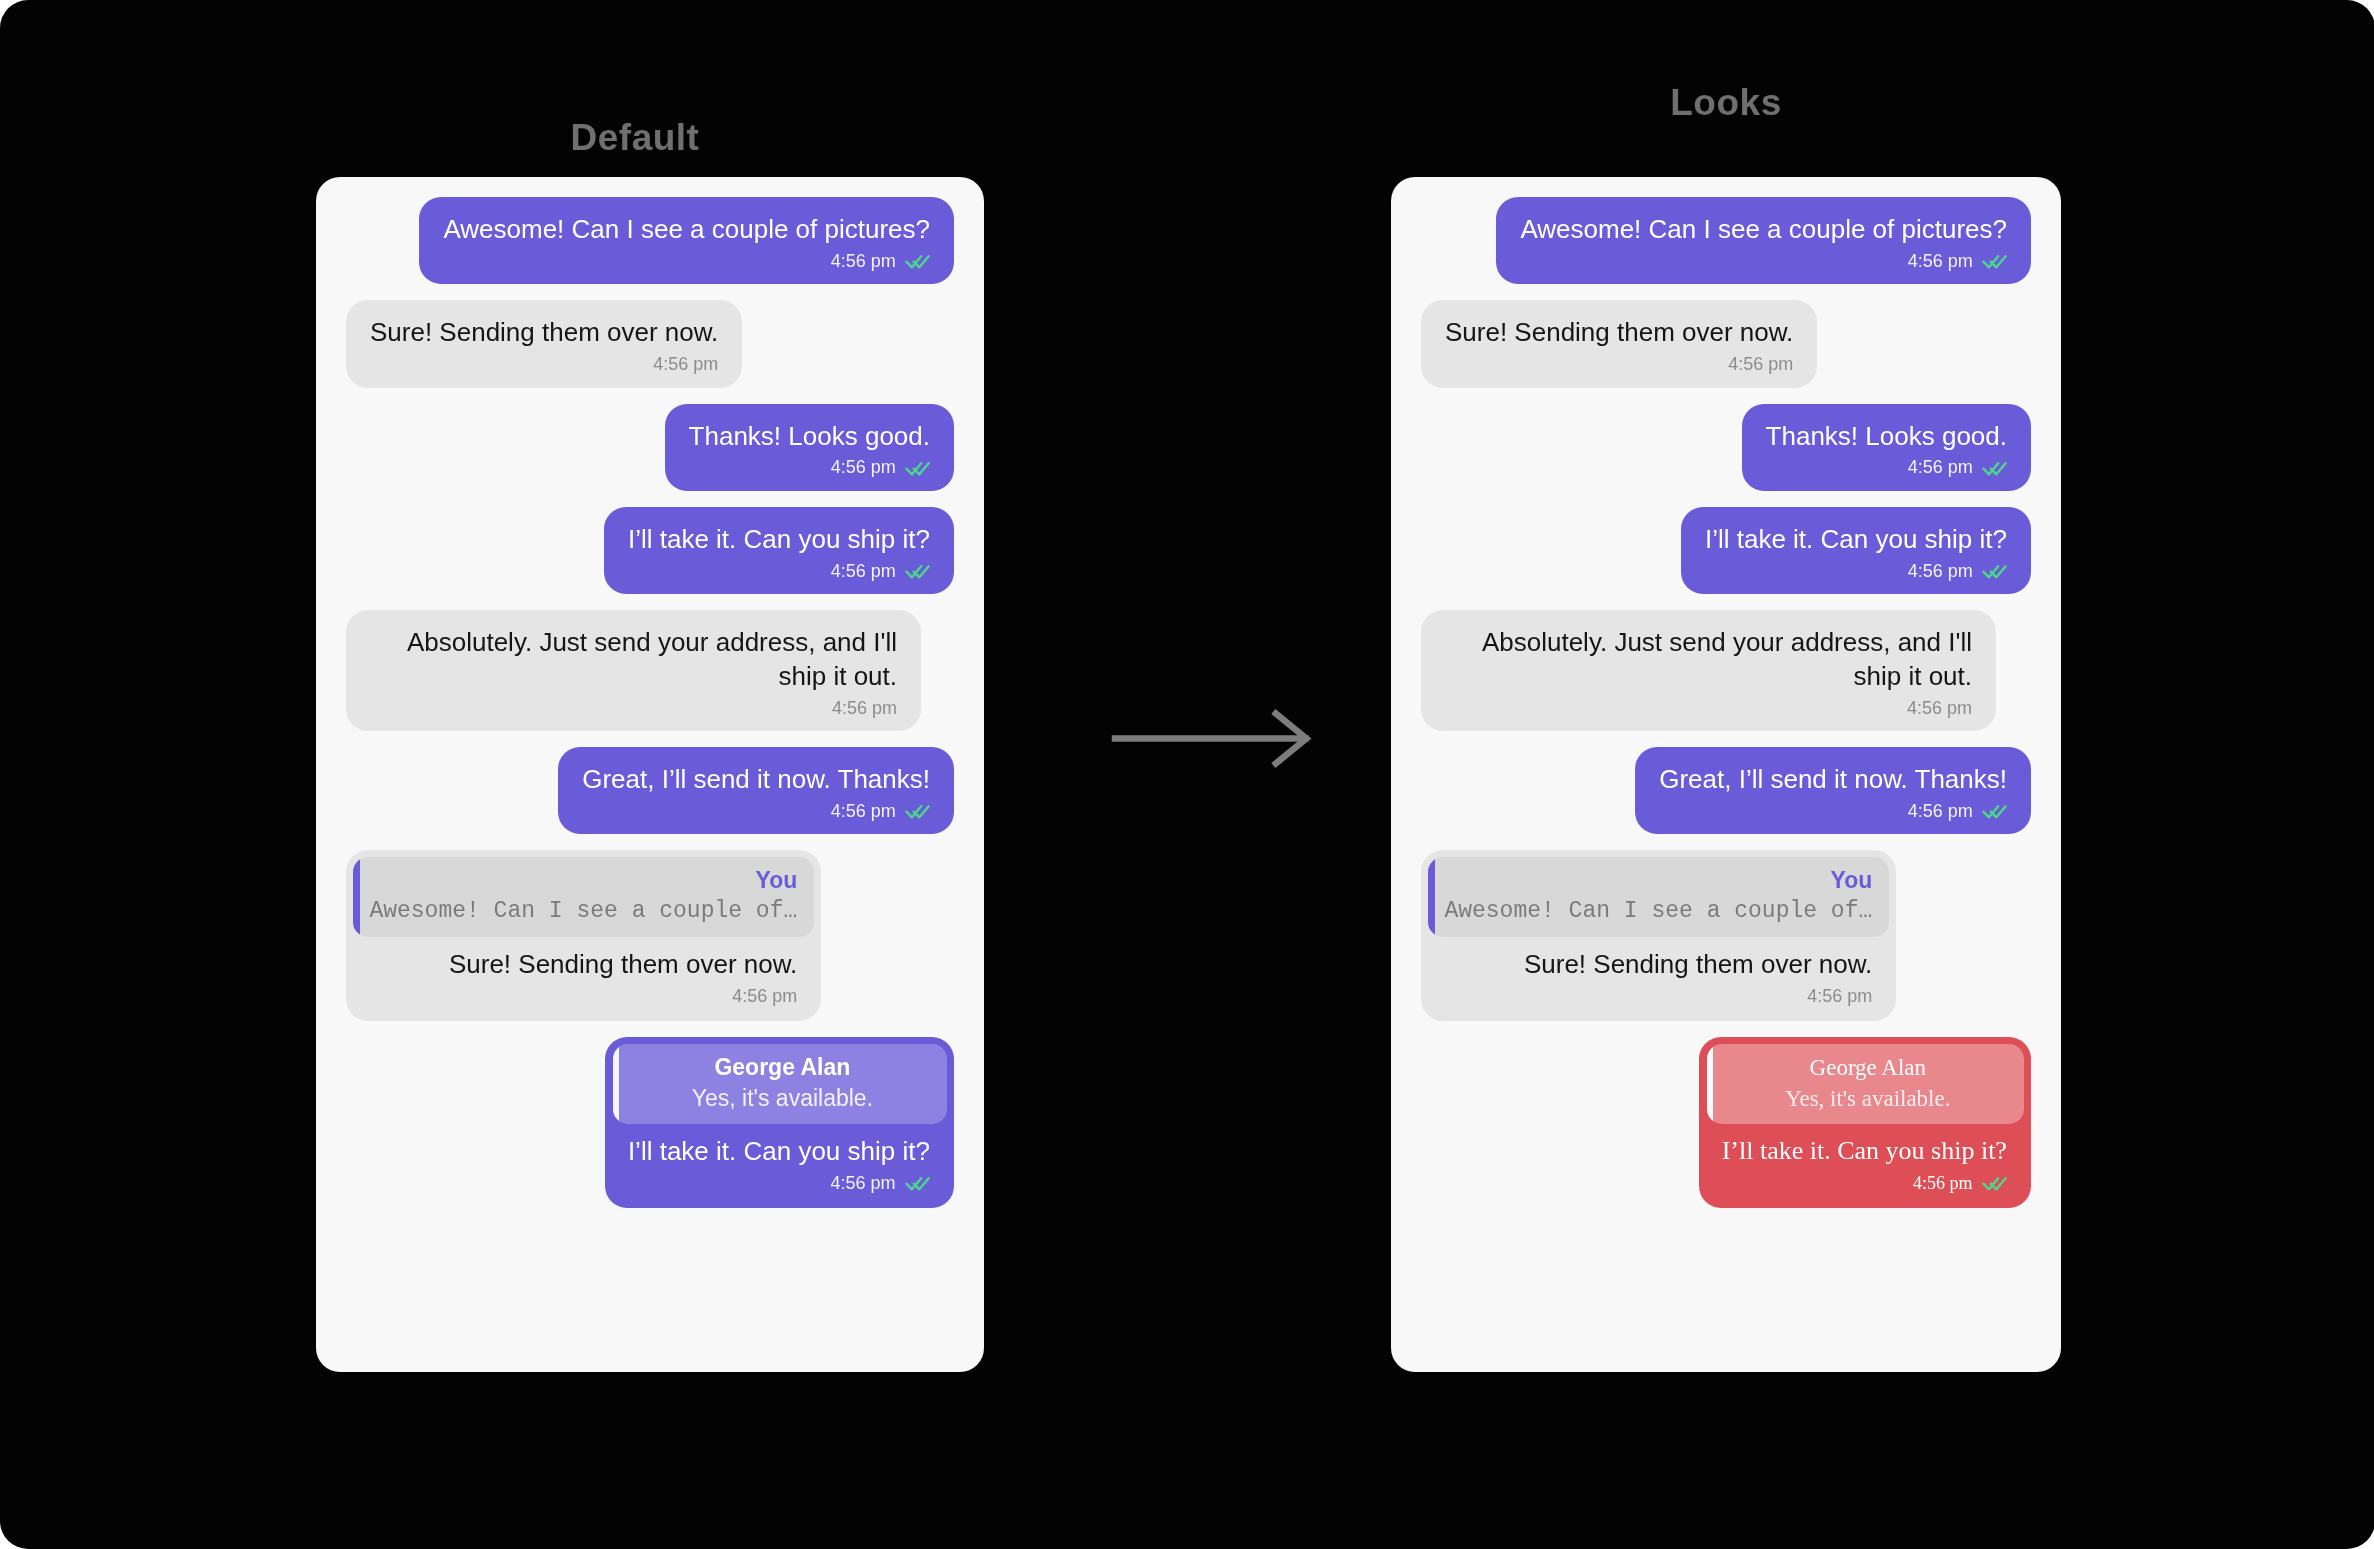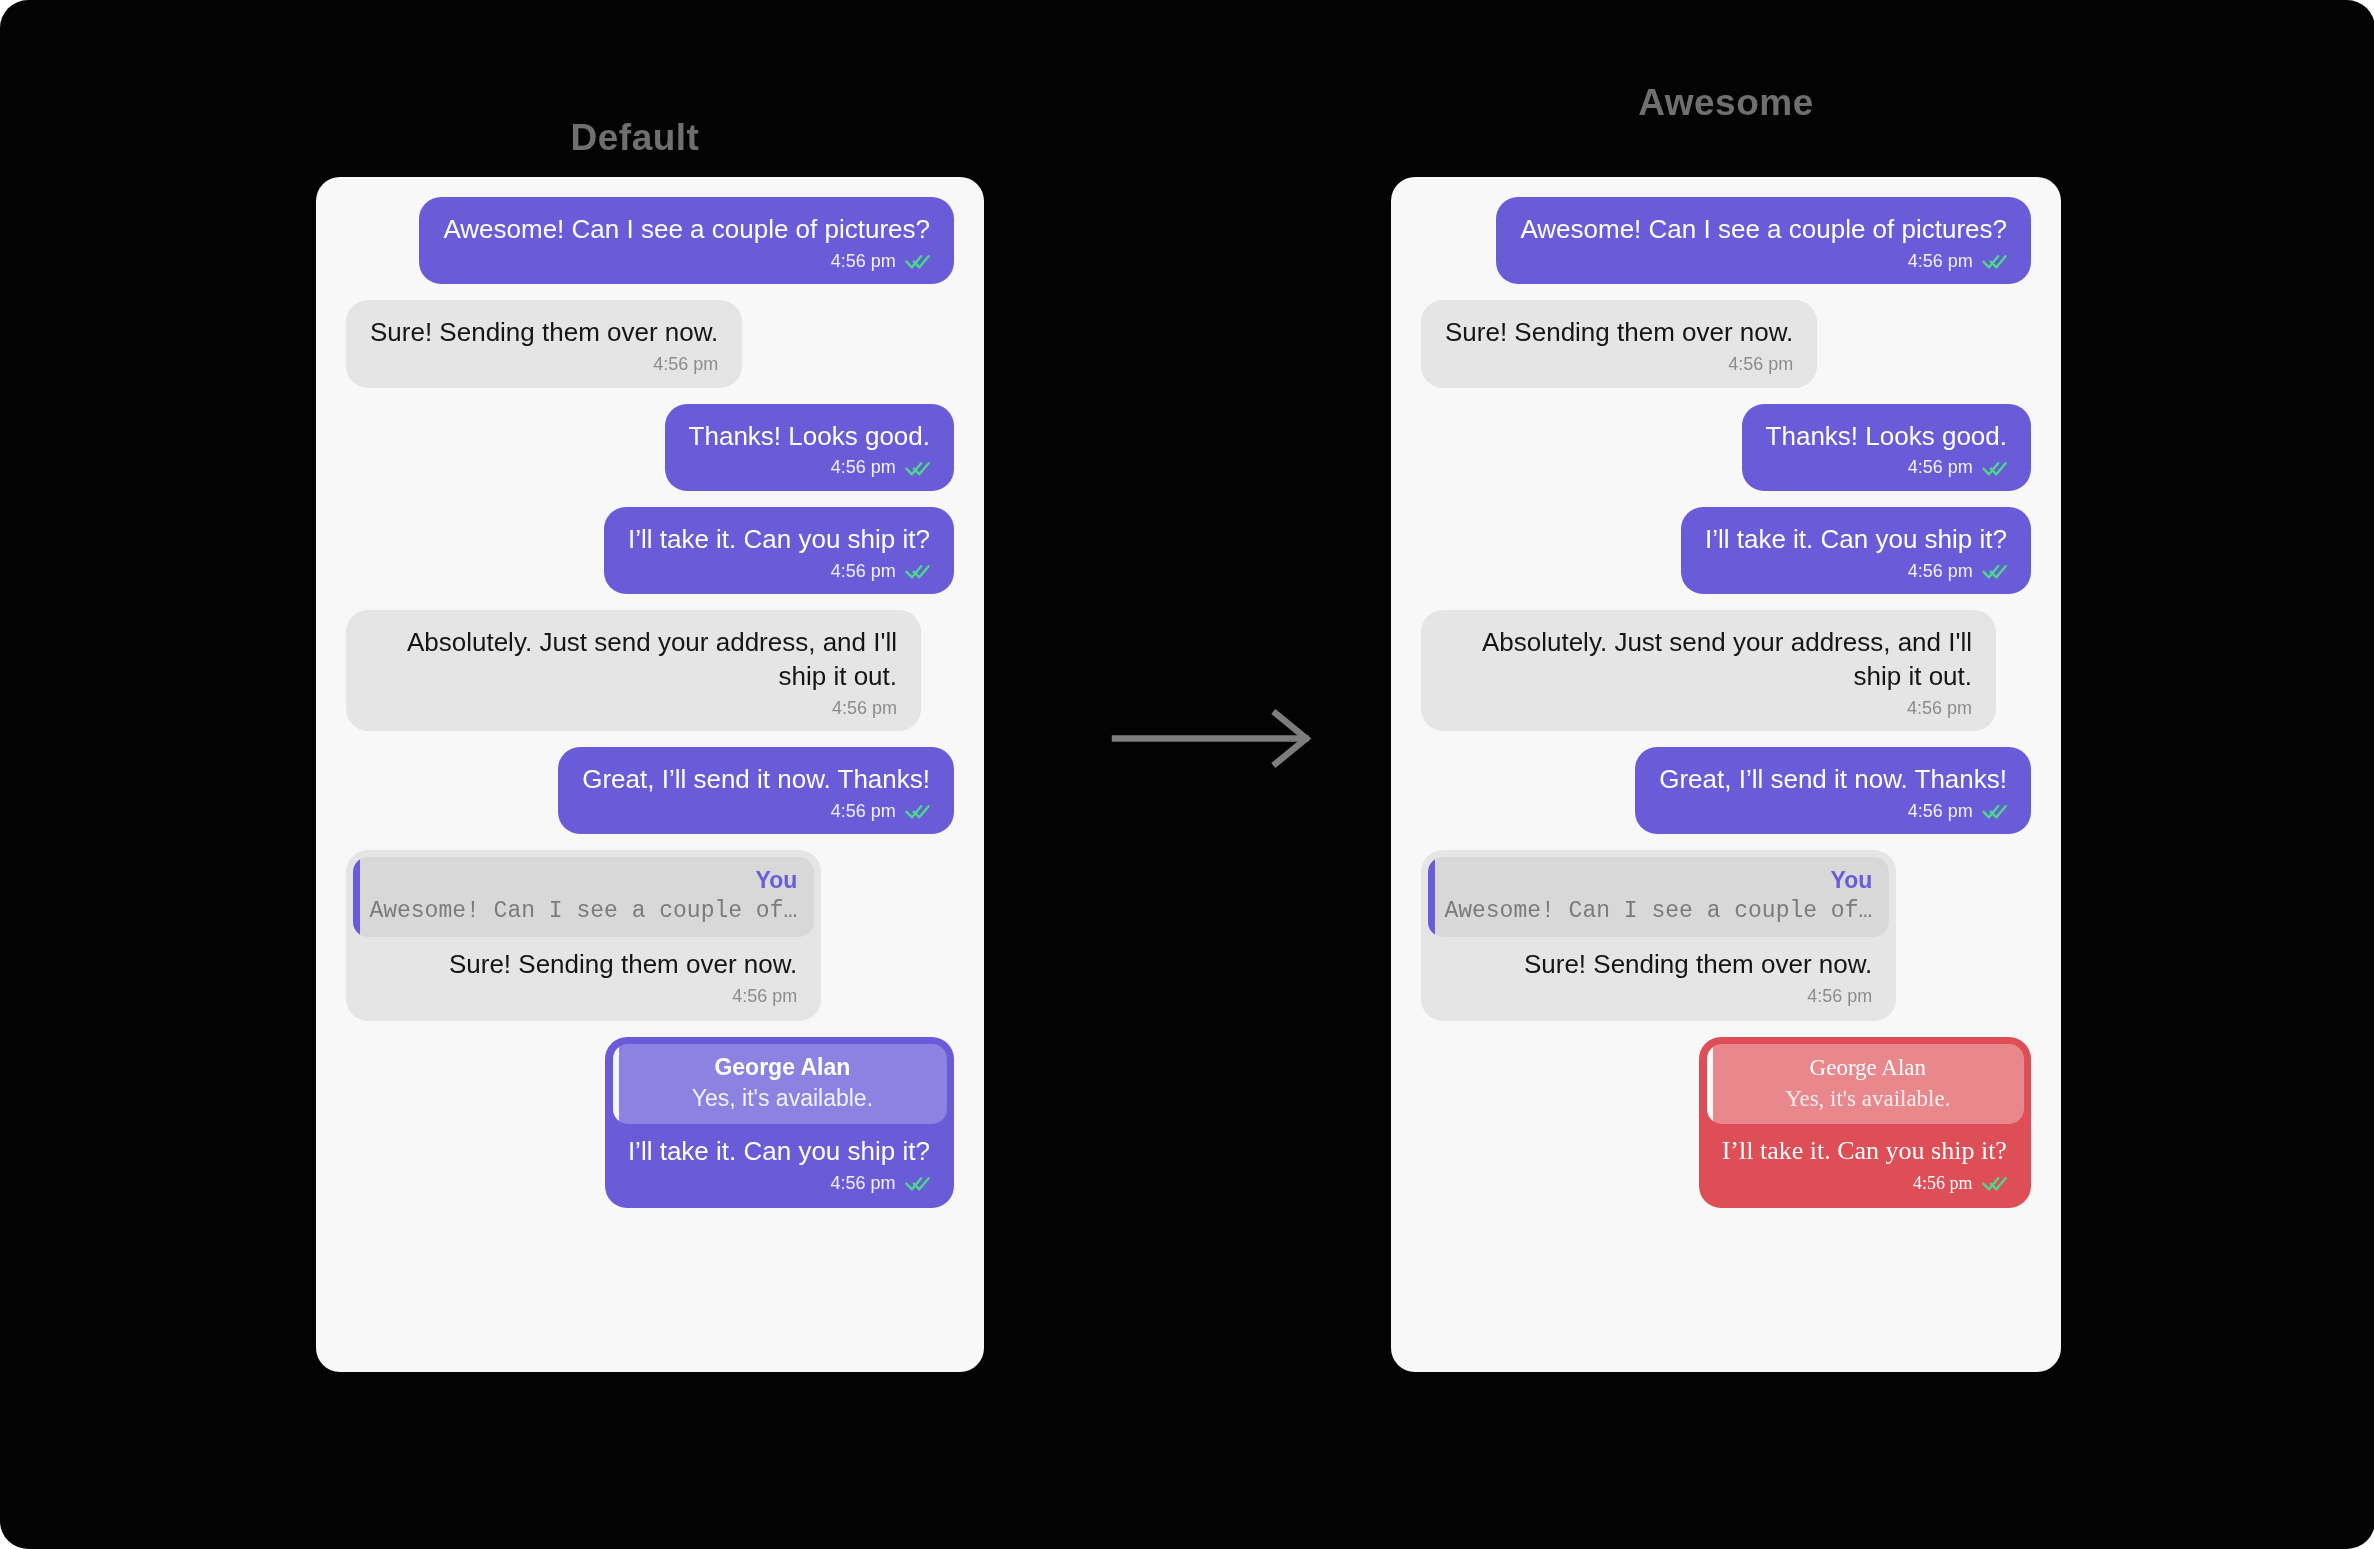--- a/index.html
+++ b/index.html
@@ -73,21 +73,21 @@
   .bubble.styled-red .qtext{color:#ffeef0;}
   .bubble.styled-red .meta{color:#ffffff;}
   .transform-arrow{position:absolute;left:1111px;top:708px;}
 </style>
 </head>
 <body>
 
 <div class="screen">
 
   <div class="panel-title left">Default</div>
-  <div class="panel-title right">Awesome</div>
+  <div class="panel-title right">Looks</div>
 
   <section class="panel left">
       <div class="bubble out">
         <div class="msg-text">Awesome! Can I see a couple of pictures?</div>
         <div class="meta">
           <span>4:56 pm</span>
           <svg class="check-icon" width="25" height="17.6" viewBox="0 0 27 19" fill="none">
             <path d="M1.5 10.5 L7.5 16.5 L17.5 4.5" stroke="#4cd78c" stroke-width="2.6" fill="none" stroke-linecap="round" stroke-linejoin="round"></path>
             <path d="M9.5 10.5 L15.5 16.5 L25.5 4.5" stroke="#4cd78c" stroke-width="2.6" fill="none" stroke-linecap="round" stroke-linejoin="round"></path>
           </svg>

